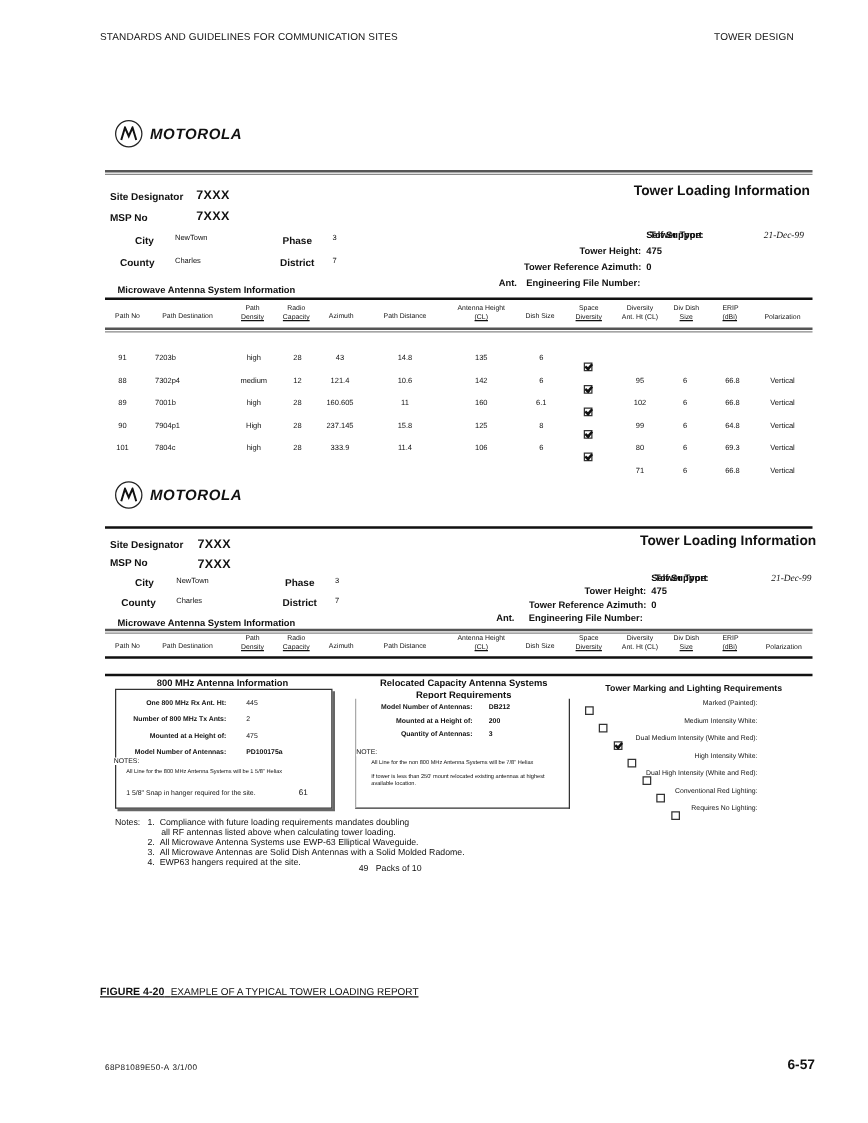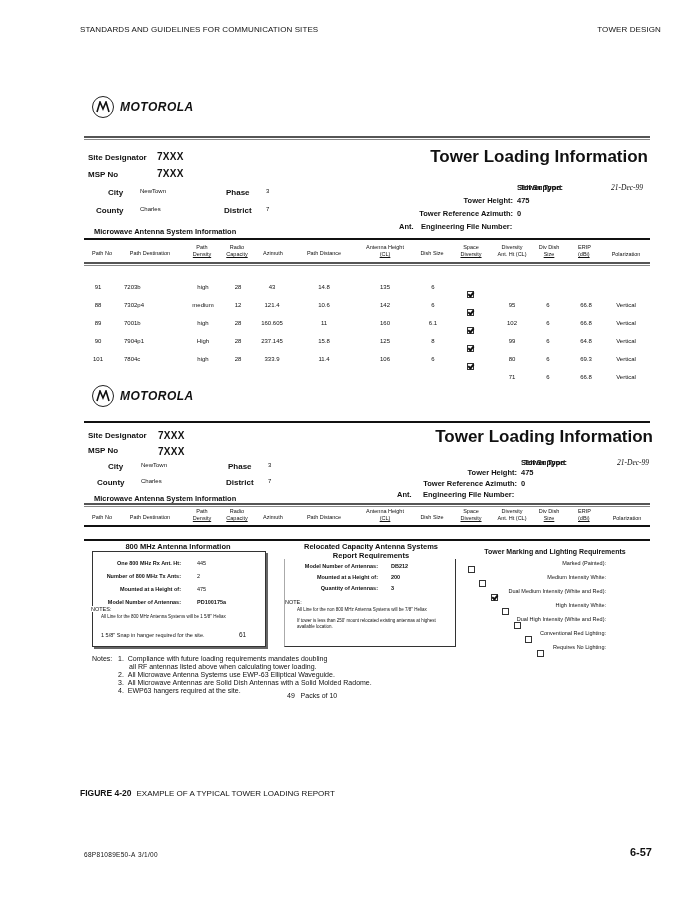--- a/index.html
+++ b/index.html
@@ -9,42 +9,42 @@
   .run-head { top: 25px; font-size: 8px; letter-spacing: 0.1px; text-transform: uppercase; }
   .logo { display: flex; align-items: center; gap: 6px; }
   .logo .mark { width: 20px; height: 20px; border: 1px solid #222; border-radius: 50%; display: flex; align-items: center; justify-content: center; }
   .logo .word { font-weight: bold; font-style: italic; font-size: 12px; letter-spacing: 0.5px; }
   .rule { left: 84px; width: 566px; border-top: 2px solid #555; border-bottom: 1px solid #888; height: 1px; }
   .rule.dark { border-top: 2px solid #111; border-bottom: none; height: 0; }
   .lbl { font-size: 8px; font-weight: bold; }
   .lbl-sm { font-size: 7.5px; font-weight: bold; }
   .val-big { font-size: 10px; font-weight: bold; letter-spacing: 0.3px; }
   .val-sm { font-size: 6px; }
-  .title { font-size: 17px; font-weight: bold; }
+  .title { font-size: 11px; font-weight: bold; }
   .date { font-family: "Liberation Serif", serif; font-style: italic; font-size: 7.5px; }
   .th { font-size: 5.5px; text-align: center; line-height: 7px; }
   .td { font-size: 6px; text-align: center; }
   .cb { width: 7px; height: 7px; border: 1px solid #333; display: inline-block; position: relative; box-sizing: border-box; vertical-align: middle; }
   .cb.checked::after { content: ""; position: absolute; left: 1px; top: -1px; width: 2px; height: 4px; border-right: 2px solid #111; border-bottom: 2px solid #111; transform: rotate(40deg); }
   .box { border: 1px solid #333; box-shadow: 2px 2px 0 #666; background: #fff; }
   .box-title { font-size: 7.5px; font-weight: bold; text-align: center; }
   .kv { font-size: 5.5px; font-weight: bold; }
   .note { font-size: 4.5px; line-height: 5.5px; }
   .notes-text { font-size: 7px; line-height: 8px; }
-  .fig { font-size: 9px; }
+  .fig { font-size: 9px; text-decoration: underline; }
   .fig b { font-weight: bold; }
   .foot { font-size: 6.5px; letter-spacing: 0.3px; }
   .pageno { font-size: 11px; font-weight: bold; }
   .mlr { font-size: 5.5px; text-align: right; }
 </style>
 </head>
 <body>
 
 <div class="abs run-head sc" style="left:80px;">Standards and Guidelines for Communication Sites</div>
-<div class="abs run-head sc" style="right:33px;">Tower Design</div>
+<div class="abs run-head sc" style="right:59px;">Tower Design</div>
 
 <div class="abs logo" style="left:92px; top:96px;">
   <span class="mark">
     <svg width="14" height="12" viewBox="0 0 14 12">
         <path d="M1 11 L4 1 L7 8 L10 1 L13 11" fill="none" stroke="#111" stroke-width="1.6"></path>
       </svg>
   </span>
   <span class="word">MOTOROLA</span>
 </div>
 <div class="abs rule" style="top:136px;"></div>

